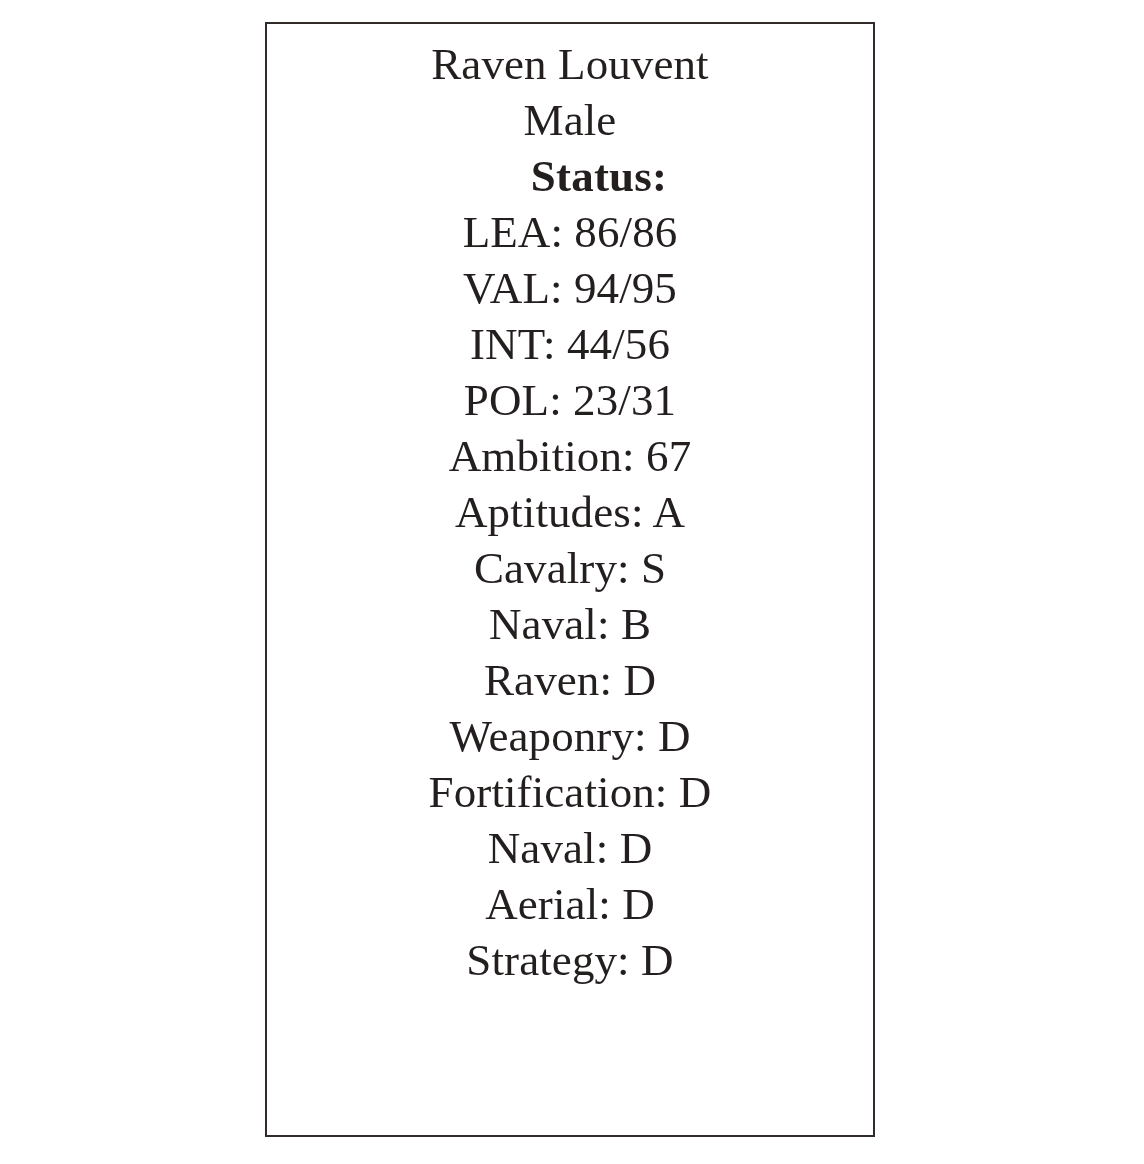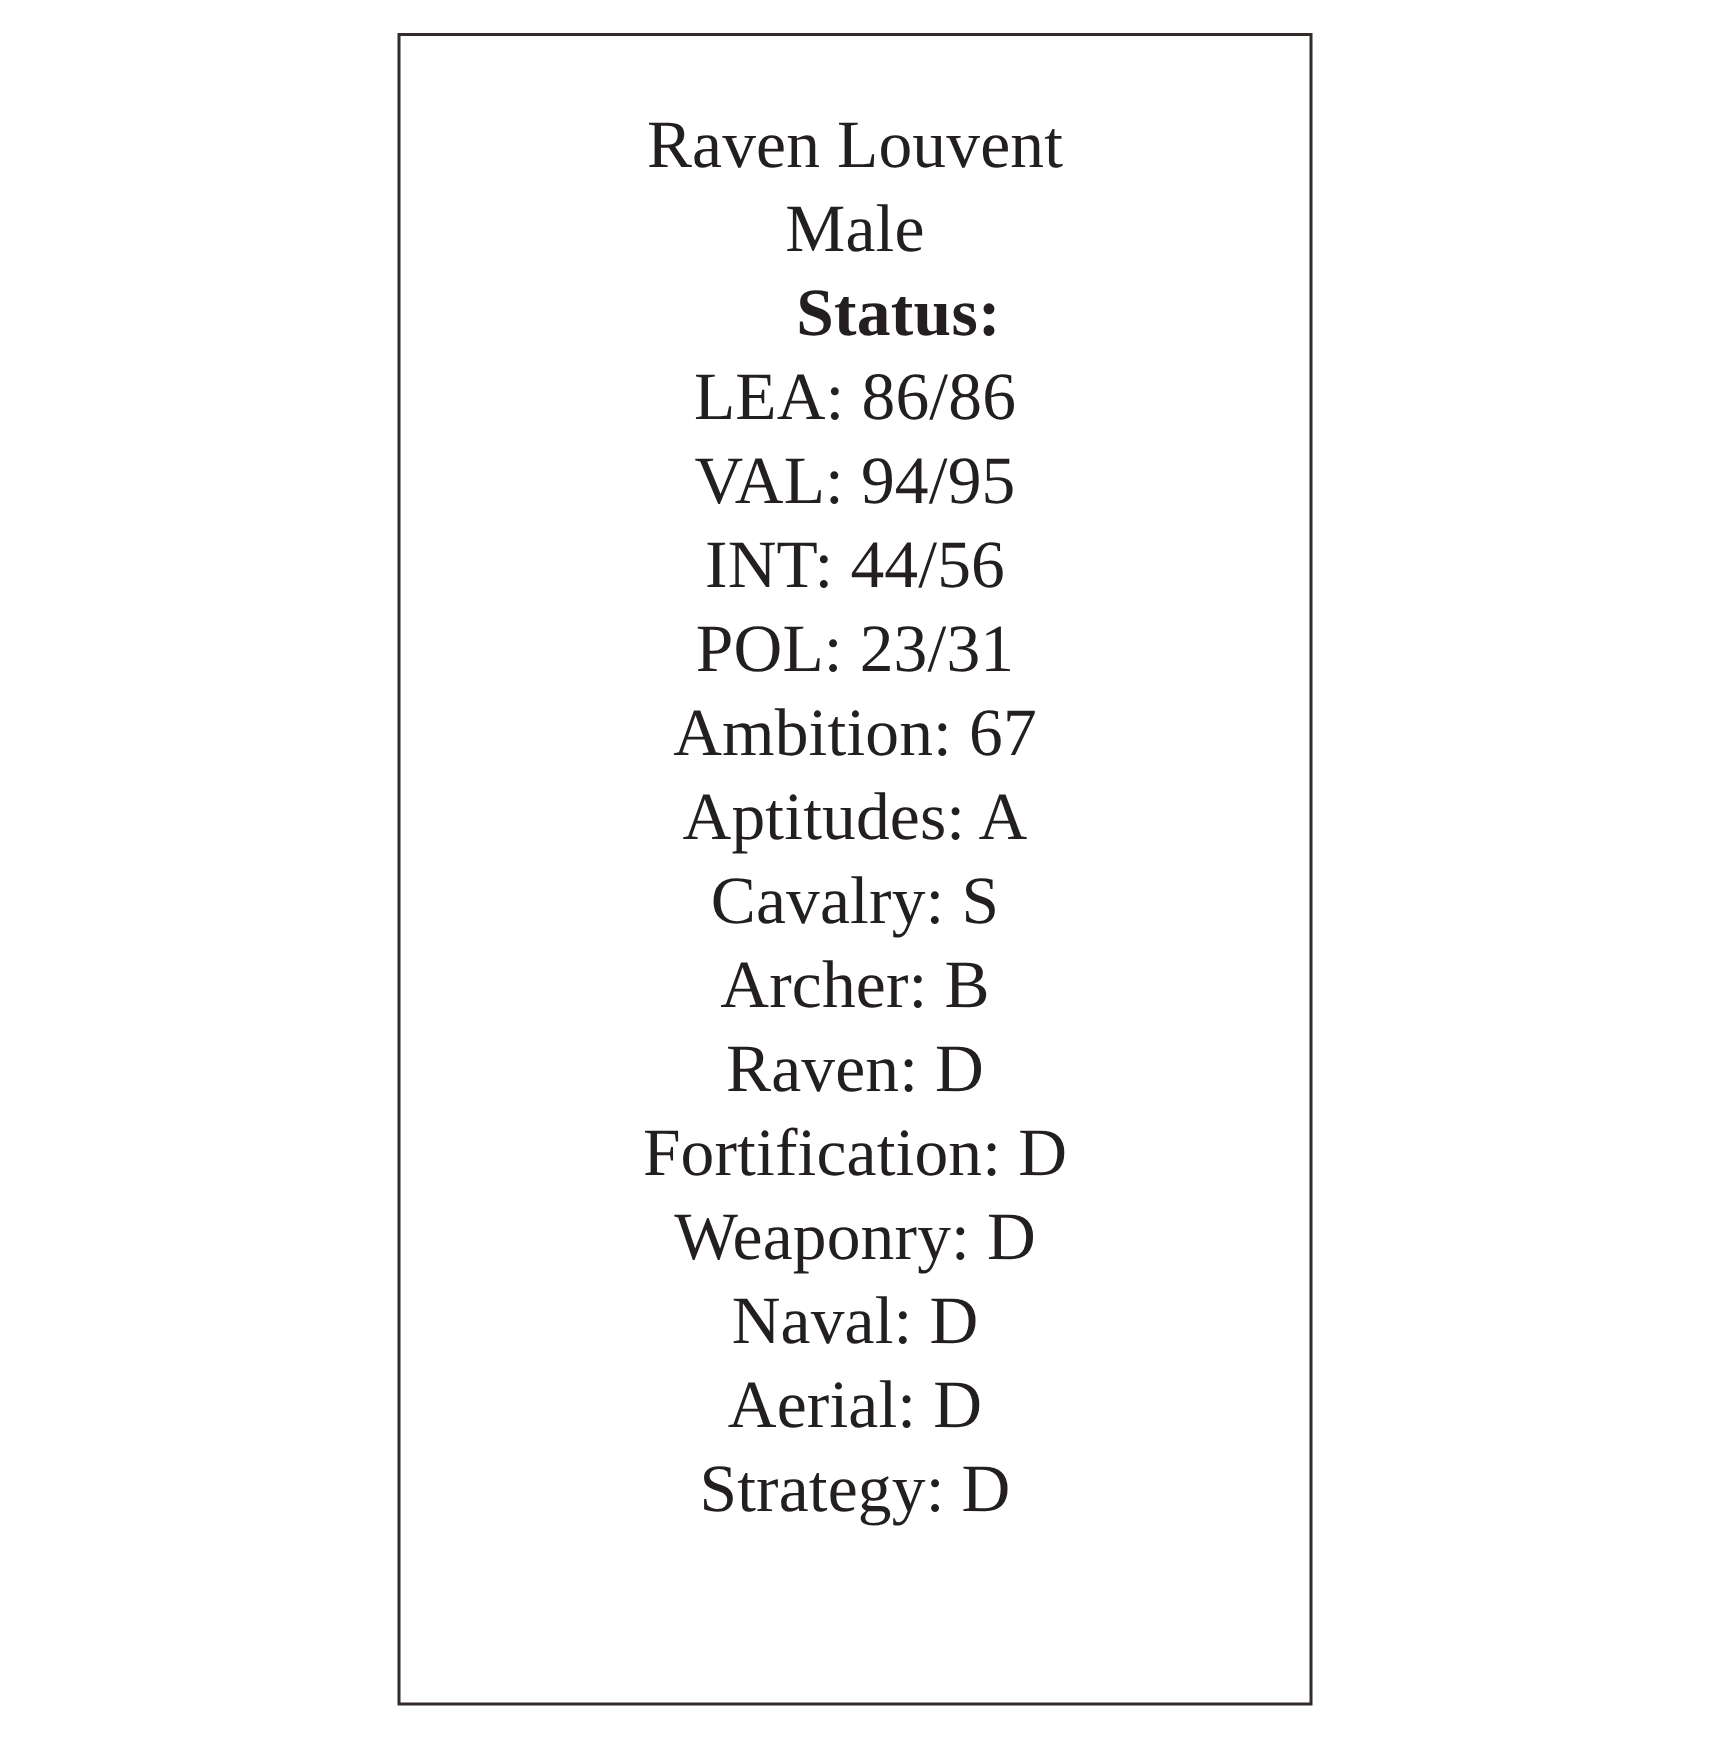--- a/index.html
+++ b/index.html
@@ -30,21 +30,20 @@
     background: #ffffff;
     box-sizing: border-box;
     overflow: hidden;
   }
   #card-lines {
     position: absolute;
     left: 0;
     top: 12px;
     width: 100%;
     display: block;
-    margin-top: 32px;
   }
   .line {
     display: block;
     width: 100%;
     text-align: center;
     color: #231f1e;
     font-size: 45px;
     line-height: 56px;
     letter-spacing: 0.1px;
     white-space: nowrap;
@@ -81,27 +80,27 @@
 
       <span class="line">POL: 23/31</span>
 
       <span class="line">Ambition: 67</span>
 
 
       <span class="line">Aptitudes: A</span>
 
       <span class="line">Cavalry: S</span>
 
-      <span class="line">Archer: B</span>
+      <span class="line">Naval: B</span>
 
       <span class="line">Raven: D</span>
 
+      <span class="line">Weaponry: D</span>
+
       <span class="line">Fortification: D</span>
-
-      <span class="line">Weaponry: D</span>
 
       <span class="line">Naval: D</span>
 
       <span class="line">Aerial: D</span>
 
       <span class="line">Strategy: D</span>
 
     </div>
   </div>
 

